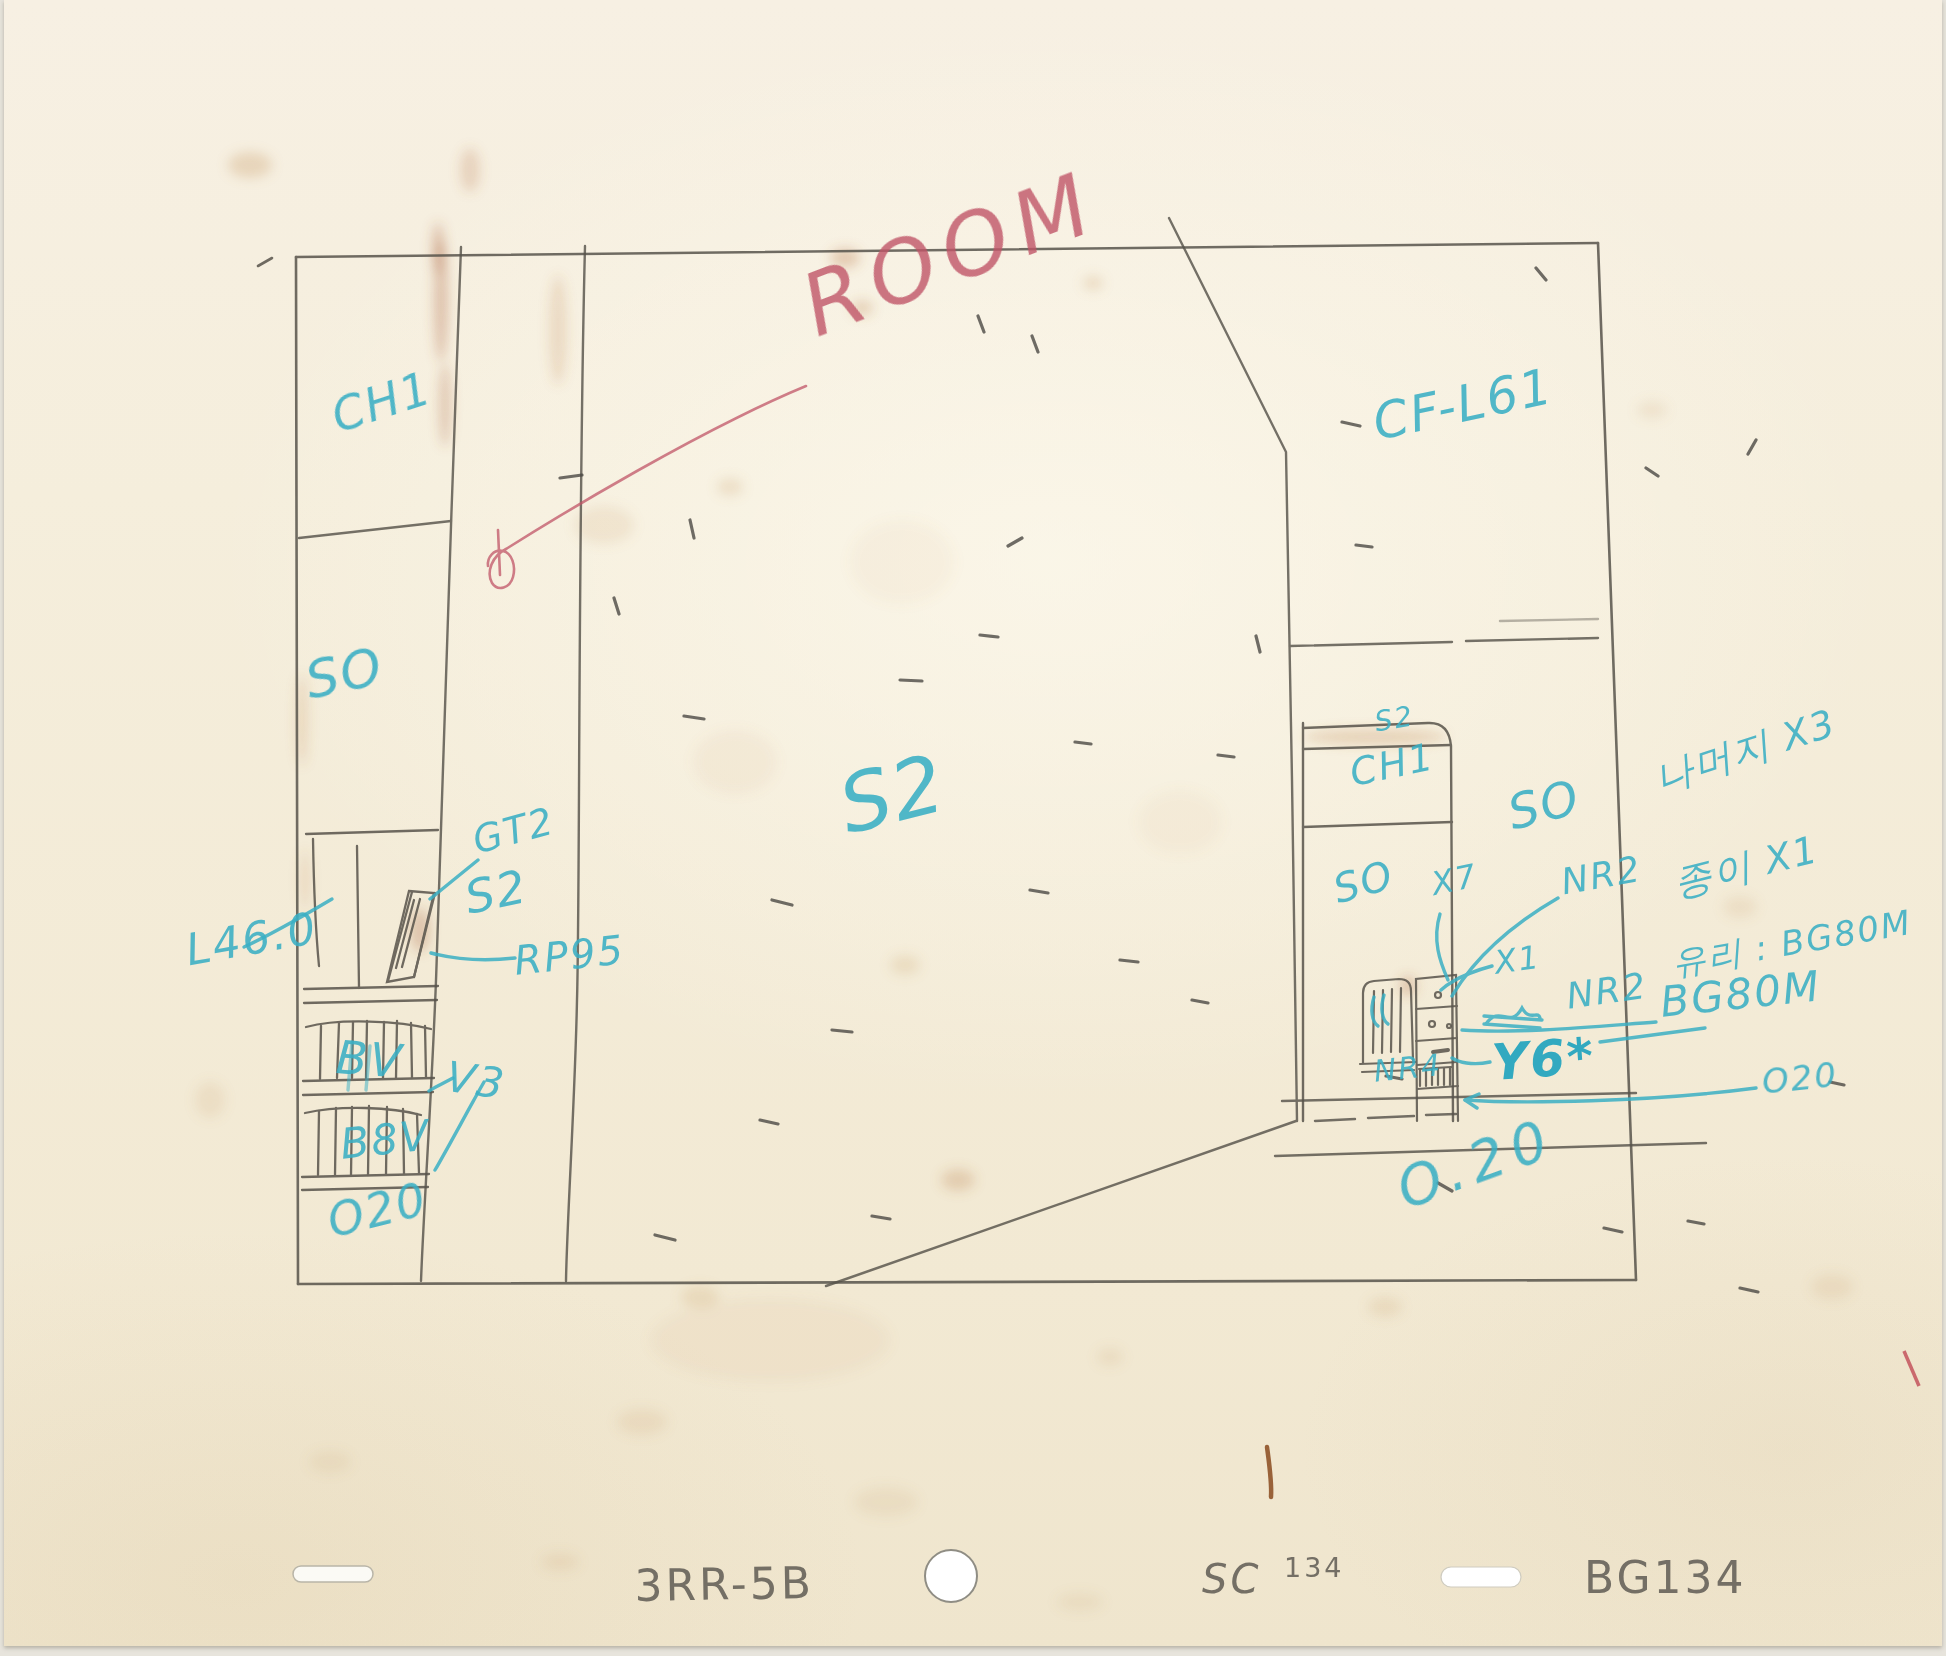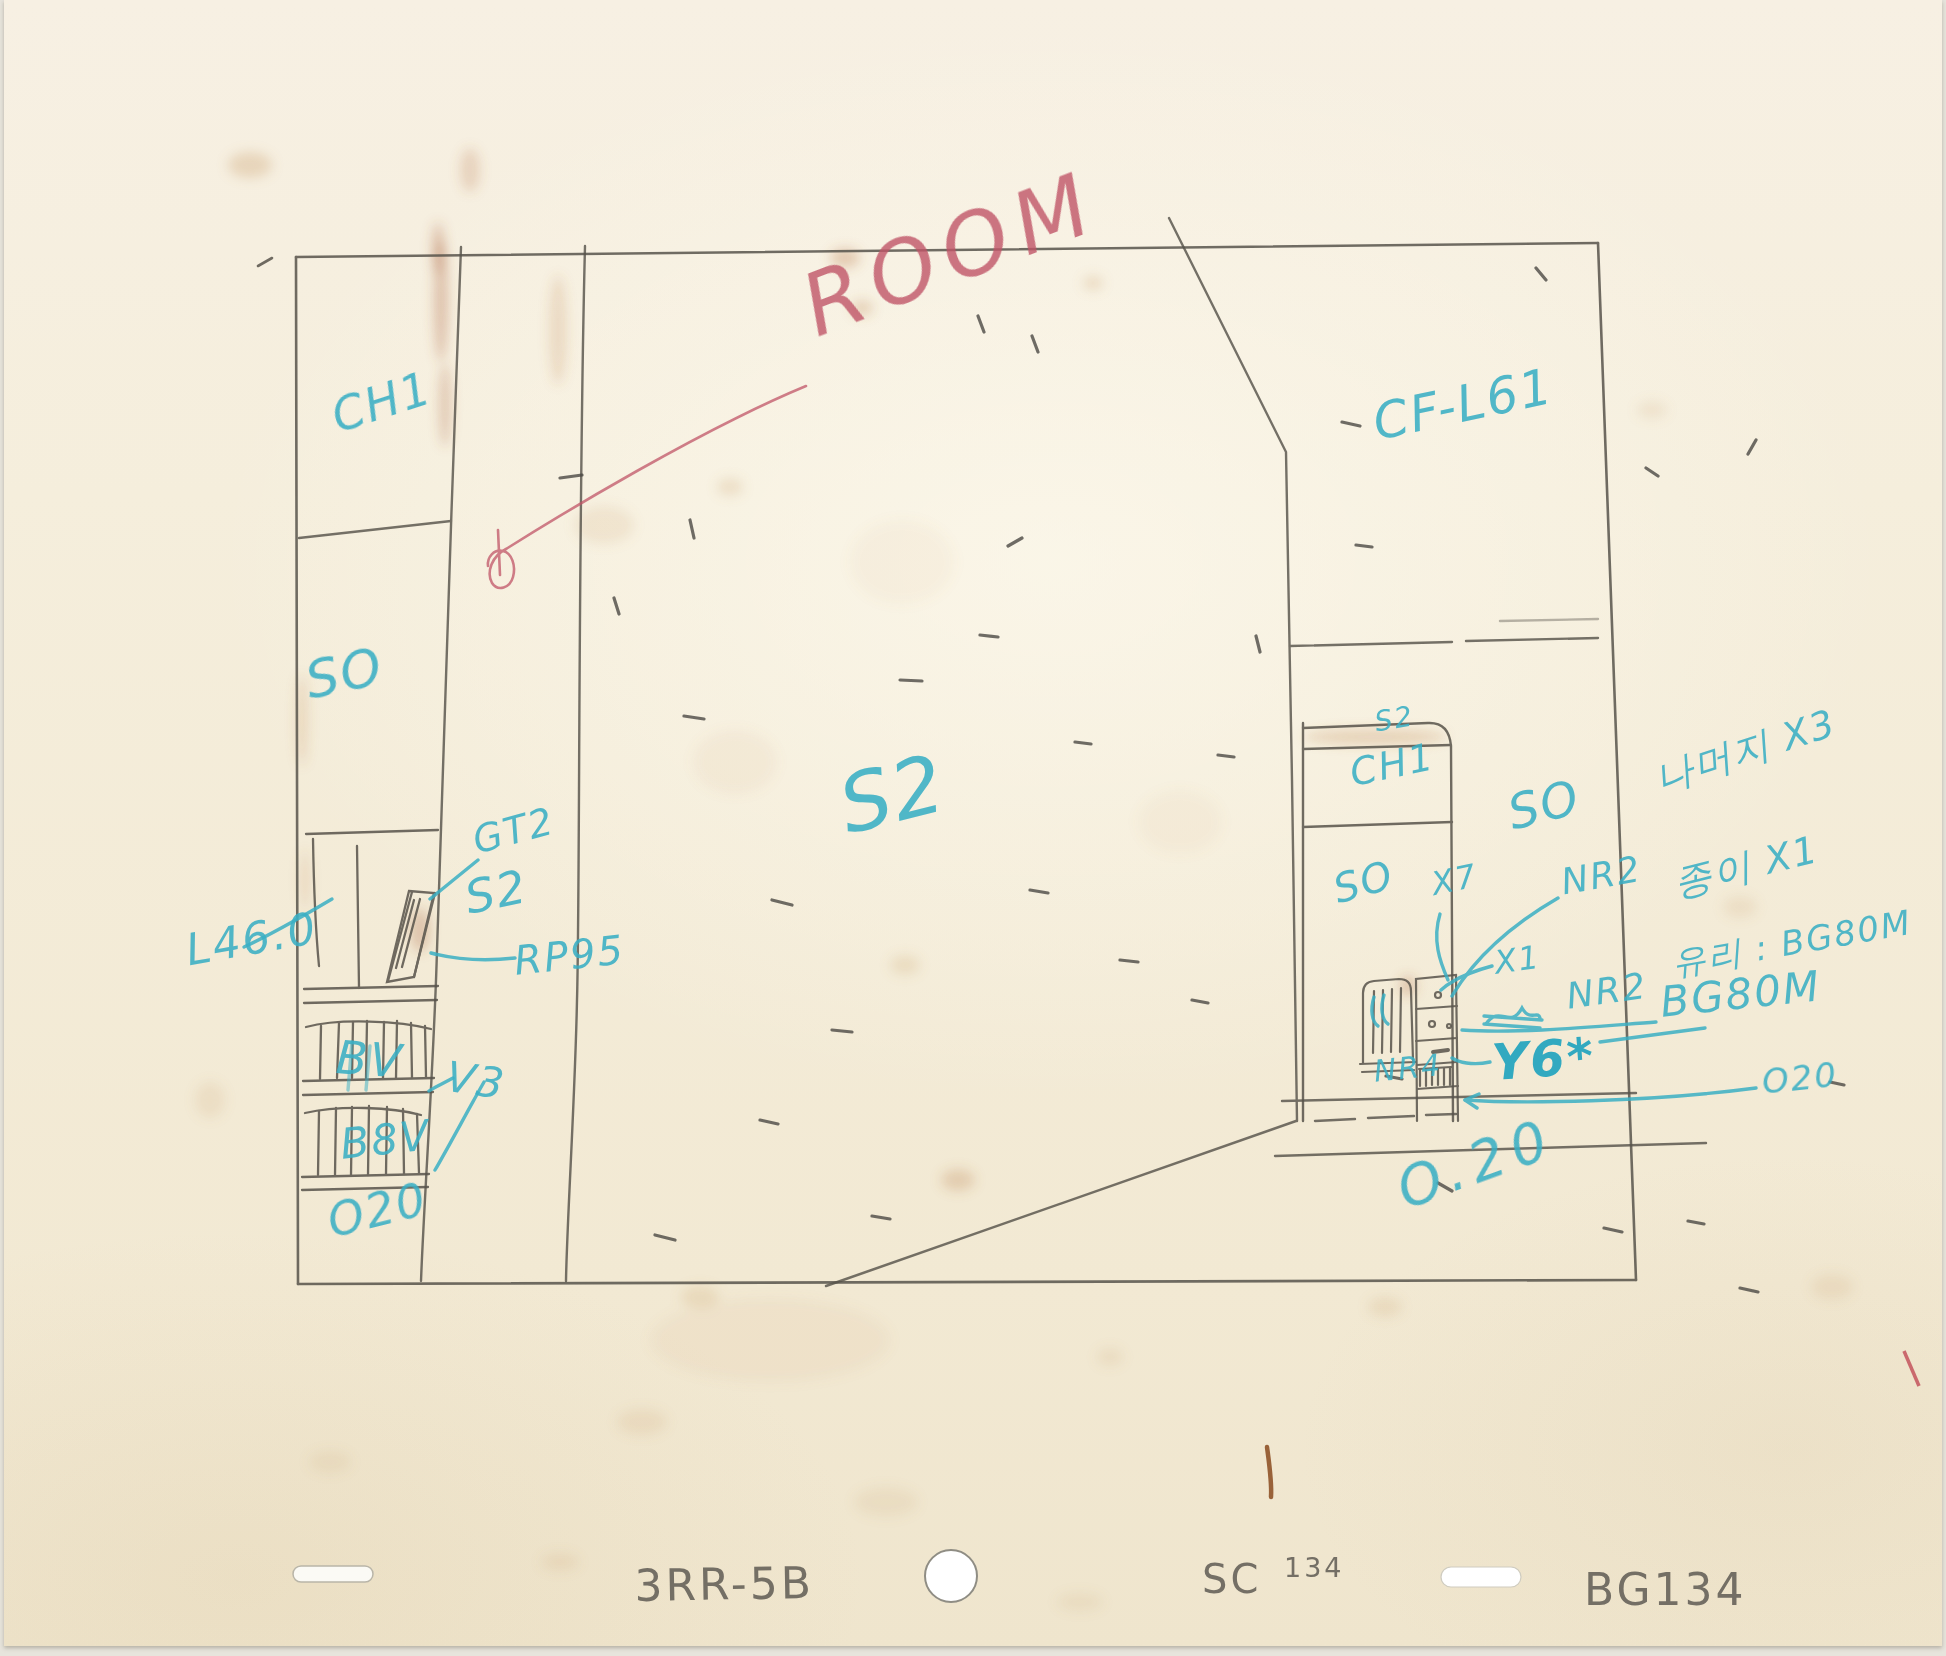--- a/index.html
+++ b/index.html
@@ -197,16 +197,16 @@
 
   <span class="lbl blue" style="left:1492px;top:944px;font-size:32px;transform:rotate(-8deg);">X1</span>
   <span class="lbl blue" style="left:1564px;top:976px;font-size:36px;transform:rotate(-8deg);">NR2</span>
   <span class="lbl blue" style="left:1658px;top:978px;font-size:42px;transform:rotate(-6deg);">BG80M</span>
   <span class="lbl blue-bold" style="left:1490px;top:1034px;font-size:50px;transform:rotate(-4deg);">Y6*</span>
   <span class="lbl blue" style="left:1372px;top:1054px;font-size:30px;transform:rotate(-6deg);">NR4</span>
   <span class="lbl blue" style="left:1760px;top:1062px;font-size:34px;transform:rotate(-6deg);">O20</span>
   <span class="lbl blue" style="left:1388px;top:1160px;font-size:56px;transform:rotate(-20deg);letter-spacing:8px;">O.20</span>
 
   <span class="lbl pencil" style="left:634px;top:1560px;font-size:44px;transform:rotate(-1deg);">3RR-5B</span>
-  <span class="lbl pencil" style="left:1202px;top:1556px;font-size:40px;">SC</span>
+  <span class="lbl pencil" style="left:1202px;top:1556px;font-size:40px;font-style:italic;">SC</span>
   <span class="lbl pencil" style="left:1284px;top:1552px;font-size:27px;">134</span>
-  <span class="lbl pencil" style="left:1584px;top:1552px;font-size:44px;margin-top:12px;">BG134</span>
+  <span class="lbl pencil" style="left:1584px;top:1552px;font-size:44px;">BG134</span>
 </div>
 
 </body></html>

